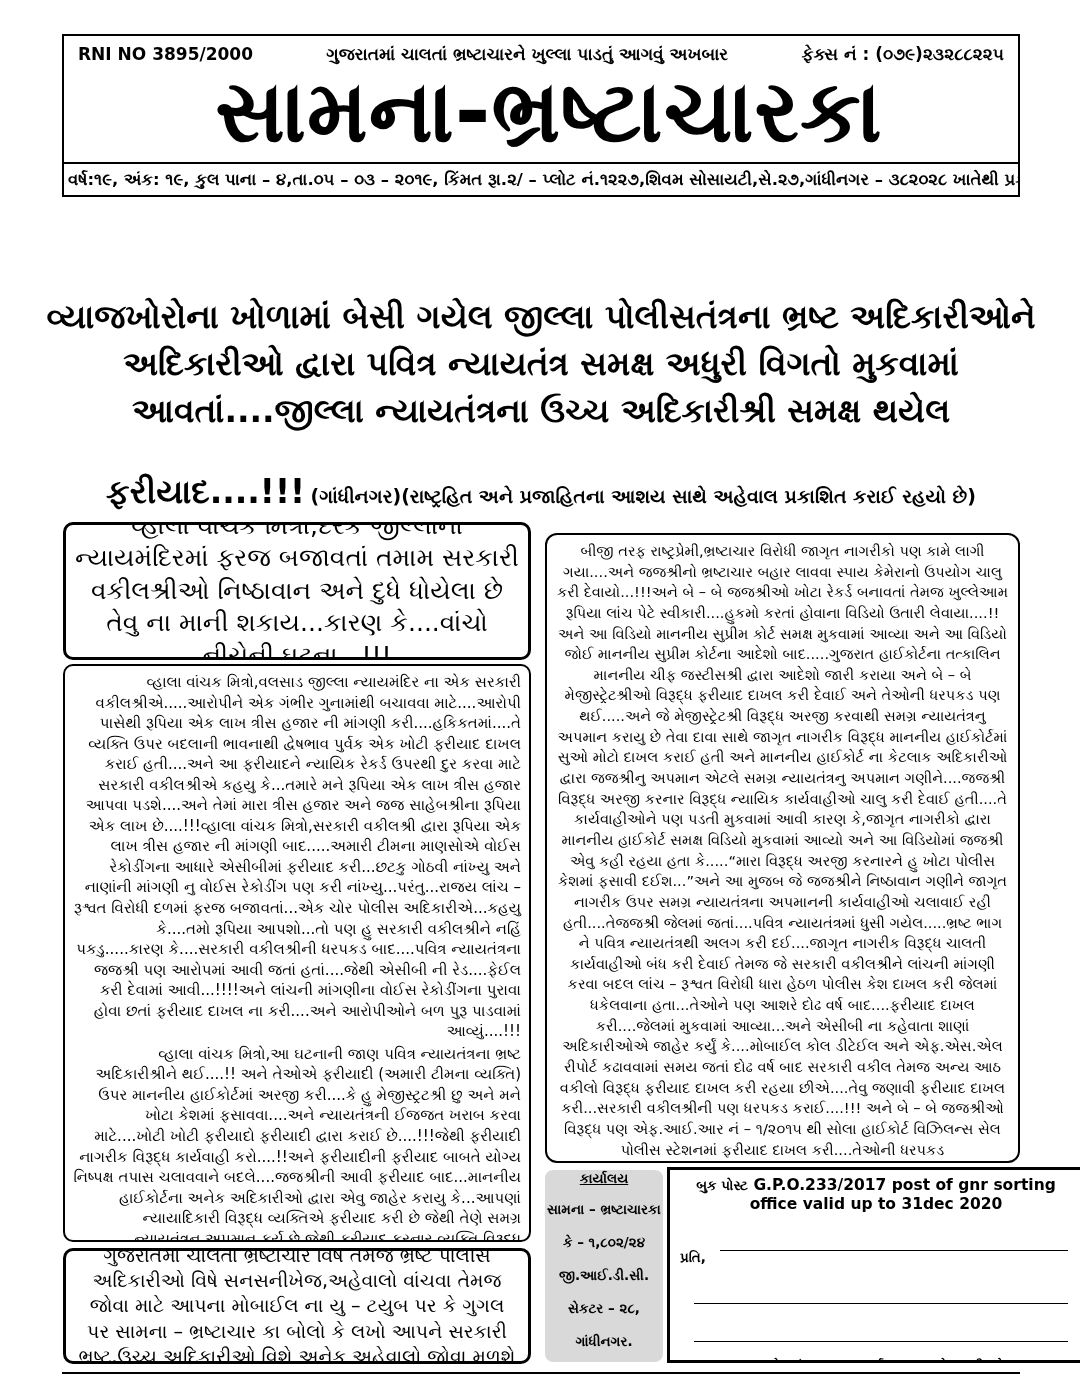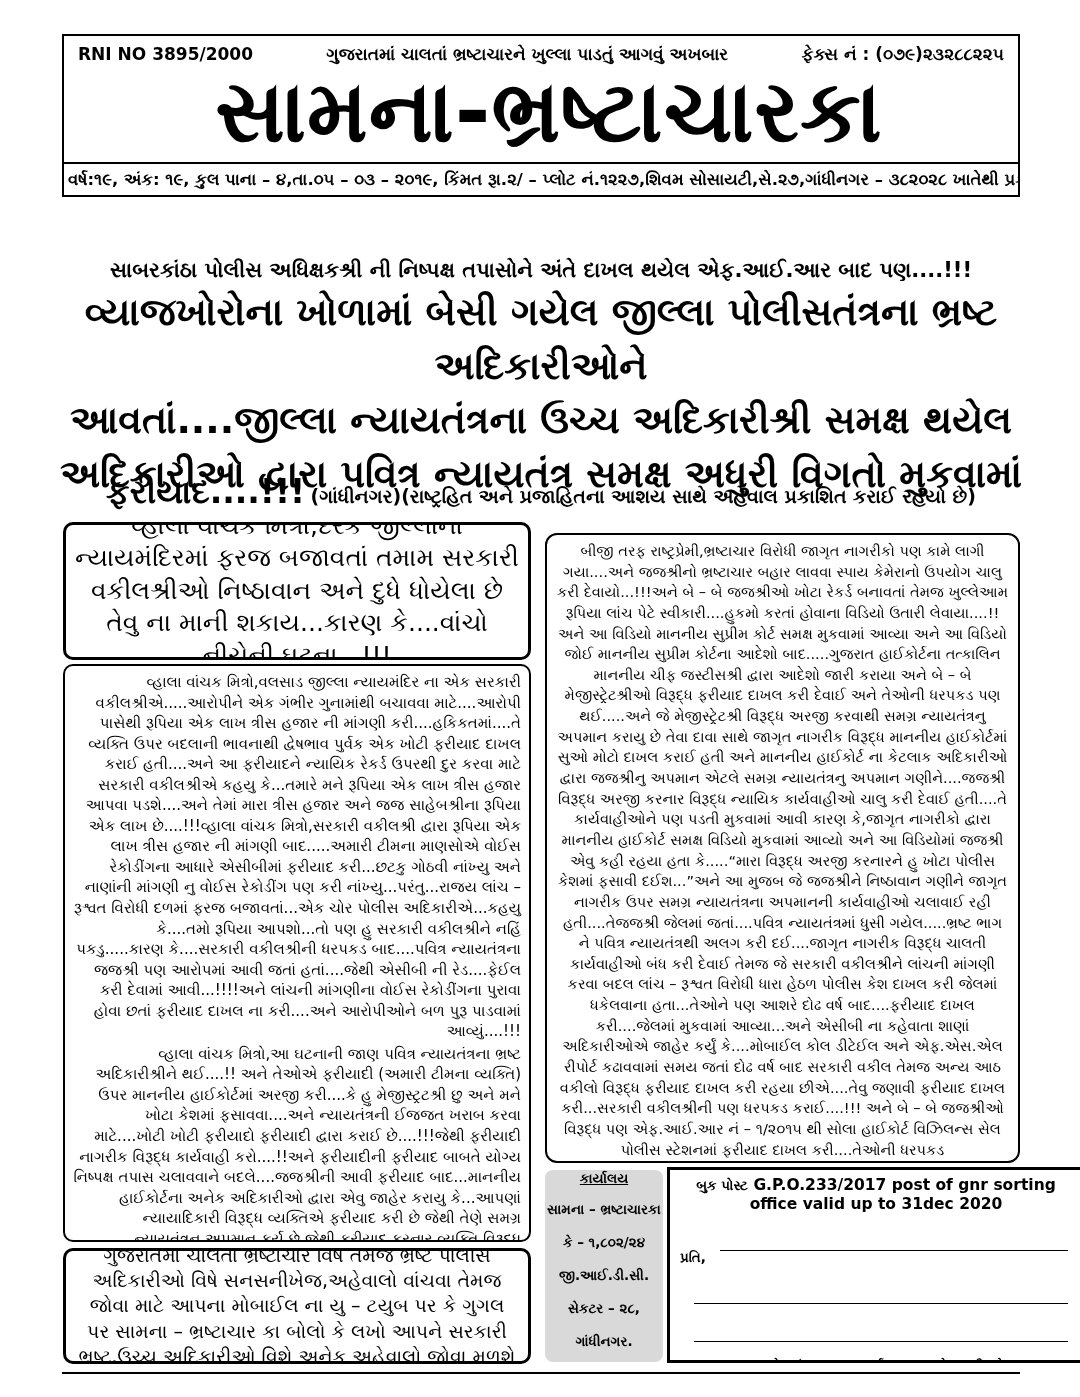--- a/index.html
+++ b/index.html
@@ -20,22 +20,22 @@
     text-align:center; font-size:86px; font-weight:bold; line-height:1.05;
     letter-spacing:1px; padding:0 4px 6px 20px; transform-origin:center;
   }
   .header-mid { display:flex; justify-content:space-between; align-items:center;
     border-top:2px solid var(--ink,#000); padding:7px 14px; font-size:17px; font-weight:bold; }
   .issue-row { border-top:2px solid var(--ink,#000); text-align:center;
     padding:6px 4px; font-size:16.5px; font-weight:bold; white-space:nowrap; overflow:hidden; }
   
   .kicker { position:absolute; left:62px; top:258px; width:958px;
     text-align:center; font-size:21px; font-weight:bold; }
-  .headline { position:absolute; left:40px; top:286px; width:1002px;
-    text-align:center; font-size:38px; font-weight:bold; line-height:1.42; }
+  .headline { position:absolute; left:40px; top:294px; width:1002px;
+    text-align:center; font-size:33px; font-weight:bold; line-height:1.42; }
   .headline-last { position:absolute; left:40px; top:472px; width:1002px;
     text-align:center; font-weight:bold; }
   .headline-last .big { font-size:33px; }
   .headline-last .small { font-size:19px; font-weight:bold; }
   
   .intro-box {
     position:absolute; left:63px; top:522px; width:468px; height:138px;
     border:3px solid var(--ink,#000); border-radius:10px;
     display:flex; align-items:center; justify-content:center;
     font-size:25px; line-height:1.3; text-align:center; padding:4px 8px; overflow:hidden;
@@ -87,25 +87,24 @@
   <div class="header-box">
     <div class="header-top">
       <span>RNI NO 3895/2000</span>
       <span>ગુજરાતમાં ચાલતાં ભ્રષ્ટાચારને ખુલ્લા પાડતું આગવું અખબાર</span>
       <span>ફેક્સ નં : (૦૭૯)૨૩૨૮૮૨૨૫</span>
     </div>
     <div class="masthead">સામના-ભ્રષ્ટાચારકા</div>
     <div class="issue-row">વર્ષ:૧૯, અંક: ૧૯, કુલ પાના – ૪,તા.૦૫ – ૦૩ – ૨૦૧૯, કિંમત રૂા.૨/ – પ્લોટ નં.૧૨૨૭,શિવમ સોસાયટી,સે.૨૭,ગાંધીનગર – ૩૮૨૦૨૮ ખાતેથી પ્રકાશિત કર્યું. મો.૯૮૨૫૨ ૫૧૧૫૪</div>
   </div>
 
-  <div class="kicker">સાબરકાંઠા પોલીસ અધિક્ષકશ્રી ની નિષ્પક્ષ તપાસોને અંતે દાખલ થયેલ એફ.આઈ.આર બાદ પણ....!!!</div>
   <div class="headline">
     <div>વ્યાજખોરોના ખોળામાં બેસી ગયેલ જીલ્લા પોલીસતંત્રના ભ્રષ્ટ અદિકારીઓને</div>
+    <div>અદિકારીઓ દ્વારા પવિત્ર ન્યાયતંત્ર સમક્ષ અધુરી વિગતો મુકવામાં</div>
     <div>આવતાં....જીલ્લા ન્યાયતંત્રના ઉચ્ચ અદિકારીશ્રી સમક્ષ થયેલ</div>
-    <div>અદિકારીઓ દ્વારા પવિત્ર ન્યાયતંત્ર સમક્ષ અધુરી વિગતો મુકવામાં</div>
   </div>
   <div class="headline-last">
     <span class="big">ફરીયાદ....!!!</span>
     <span class="small">(ગાંધીનગર)(રાષ્ટ્રહિત અને પ્રજાહિતના આશય સાથે અહેવાલ પ્રકાશિત કરાઈ રહયો છે)</span>
   </div>
 
   <div class="intro-box">વ્હાલા વાંચક મિત્રો,દરેક જીલ્લાના ન્યાયમંદિરમાં ફરજ બજાવતાં તમામ સરકારી વકીલશ્રીઓ નિષ્ઠાવાન અને દુધે ધોયેલા છે તેવુ ના માની શકાય...કારણ કે....વાંચો નીચેની ઘટના...!!!</div>
   <div class="left-body">
     <p>વ્હાલા વાંચક મિત્રો,વલસાડ જીલ્લા ન્યાયમંદિર ના એક સરકારી વકીલશ્રીએ.....આરોપીને એક ગંભીર ગુનામાંથી બચાવવા માટે....આરોપી પાસેથી રૂપિયા એક લાખ ત્રીસ હજાર ની માંગણી કરી....હકિકતમાં....તે વ્યક્તિ ઉપર બદલાની ભાવનાથી દ્વેષભાવ પુર્વક એક ખોટી ફરીયાદ દાખલ કરાઈ હતી....અને આ ફરીયાદને ન્યાયિક રેકર્ડ ઉપરથી દુર કરવા માટે સરકારી વકીલશ્રીએ કહયુ કે...તમારે મને રૂપિયા એક લાખ ત્રીસ હજાર આપવા પડશે....અને તેમાં મારા ત્રીસ હજાર અને જજ સાહેબશ્રીના રૂપિયા એક લાખ છે....!!!વ્હાલા વાંચક મિત્રો,સરકારી વકીલશ્રી દ્વારા રૂપિયા એક લાખ ત્રીસ હજાર ની માંગણી બાદ.....અમારી ટીમના માણસોએ વોઈસ રેકોડીંગના આધારે એસીબીમાં ફરીયાદ કરી...છટકુ ગોઠવી નાંખ્યુ અને નાણાંની માંગણી નુ વોઈસ રેકોડીંગ પણ કરી નાંખ્યુ...પરંતુ...રાજય લાંચ – રૂશ્વત વિરોધી દળમાં ફરજ બજાવતાં...એક ચોર પોલીસ અદિકારીએ...કહયુ કે....તમો રૂપિયા આપશો...તો પણ હુ સરકારી વકીલશ્રીને નહિં પકડુ.....કારણ કે....સરકારી વકીલશ્રીની ધરપકડ બાદ....પવિત્ર ન્યાયતંત્રના જજશ્રી પણ આરોપમાં આવી જતાં હતાં....જેથી એસીબી ની રેડ....ફેઈલ કરી દેવામાં આવી...!!!!અને લાંચની માંગણીના વોઈસ રેકોડીંગના પુરાવા હોવા છતાં ફરીયાદ દાખલ ના કરી....અને આરોપીઓને બળ પુરૂ પાડવામાં આવ્યું....!!!</p>
     <p>વ્હાલા વાંચક મિત્રો,આ ઘટનાની જાણ પવિત્ર  ન્યાયતંત્રના ભ્રષ્ટ અદિકારીશ્રીને થઈ....!! અને તેઓએ ફરીયાદી (અમારી ટીમના વ્યક્તિ) ઉપર માનનીય હાઈકોર્ટમાં અરજી કરી....કે હુ મેજીસ્ટ્રટશ્રી છુ અને મને ખોટા કેશમાં ફસાવવા....અને ન્યાયતંત્રની ઈજજત ખરાબ કરવા માટે....ખોટી ખોટી ફરીયાદો ફરીયાદી દ્વારા કરાઈ છે....!!!જેથી ફરીયાદી નાગરીક વિરૂદ્ધ કાર્યવાહી કરો....!!અને ફરીયાદીની ફરીયાદ બાબતે યોગ્ય નિષ્પક્ષ તપાસ ચલાવવાને બદલે....જજશ્રીની આવી ફરીયાદ બાદ...માનનીય હાઈકોર્ટના અનેક અદિકારીઓ દ્વારા એવુ જાહેર કરાયુ કે...આપણાં ન્યાયાદિકારી વિરૂદ્ધ  વ્યક્તિએ ફરીયાદ કરી છે જેથી તેણે સમગ્ર  ન્યાયતંત્રનુ અપમાન કર્યુ છે જેથી ફરીયાદ કરનાર વ્યક્તિ વિરૂદ્ધ તાત્કાલિક સુઓમોટો દાખલ કરી.....ન્યાયિક કાર્યવાહી ચલાવીને....ફરીયાદીને સજા કરો.....જેથી બીજો કોઈ વ્યક્તિ જજશ્રી વિરૂદ્ધ ફરીયાદ કરતાં ડરે...!!!! વ્હાલા વાંચક મિત્રો,ત્યારબાદ અમારા માણસ ઉપર સુઓ મોટો કાર્યવાહી ચાલુ કરી દેવાઈ....!!!! અને જજશ્રી વિરૂદ્ધ ફરીયાદ કરી હોવાથી....સમગ્ર  ન્યાયતંત્રનુ અપમાન કર્યુ છે જેથી સજા કરવા માટે માનનીય હાઈકોર્ટમાં ન્યાયિક કાર્યવાહીઓ ચાલુ કરી દેવાઈ....!!!!</p>

